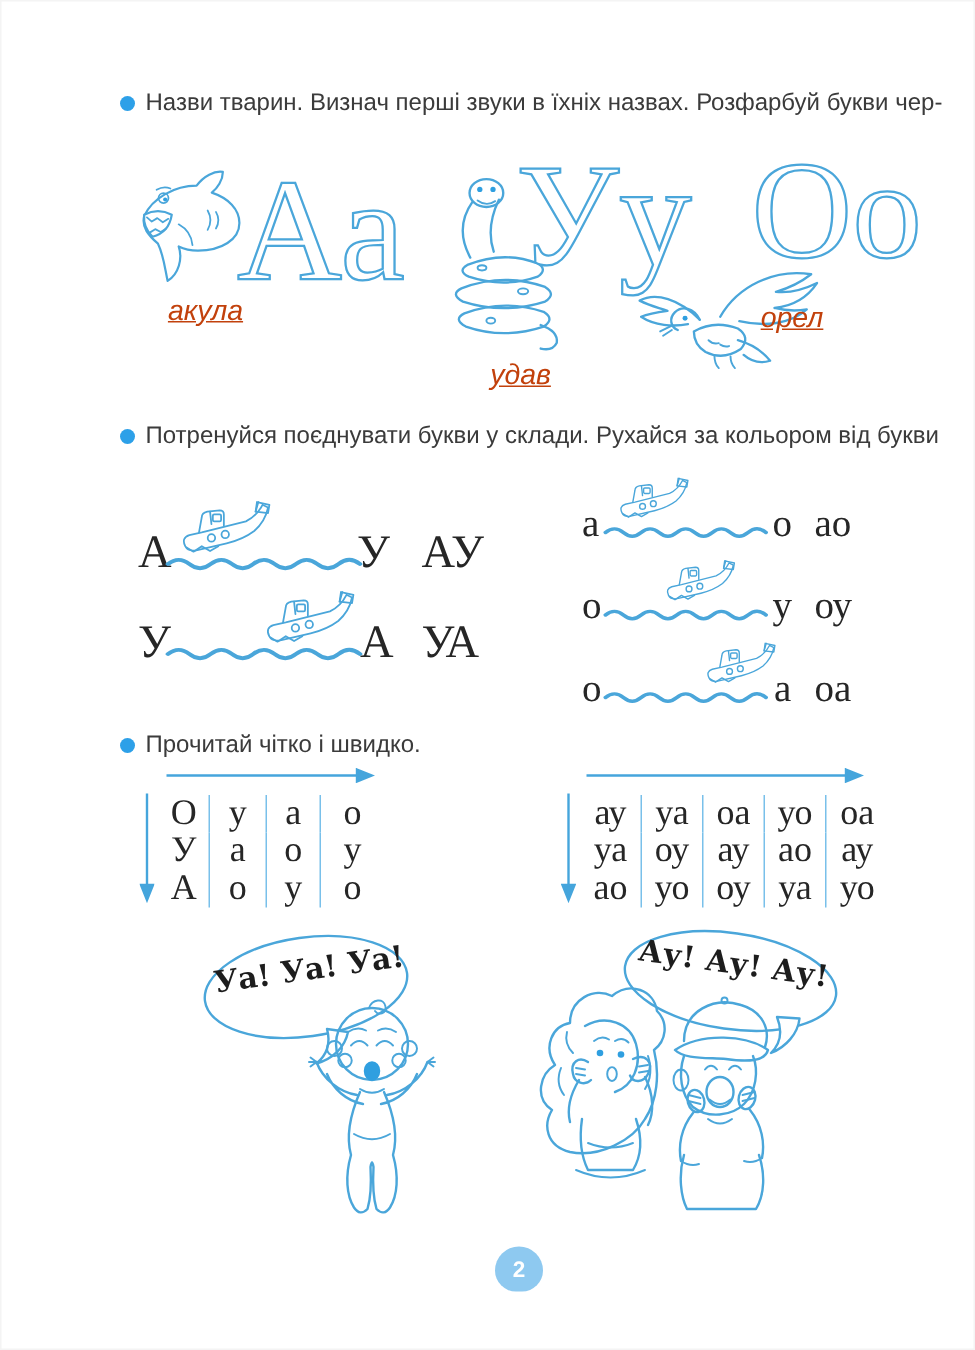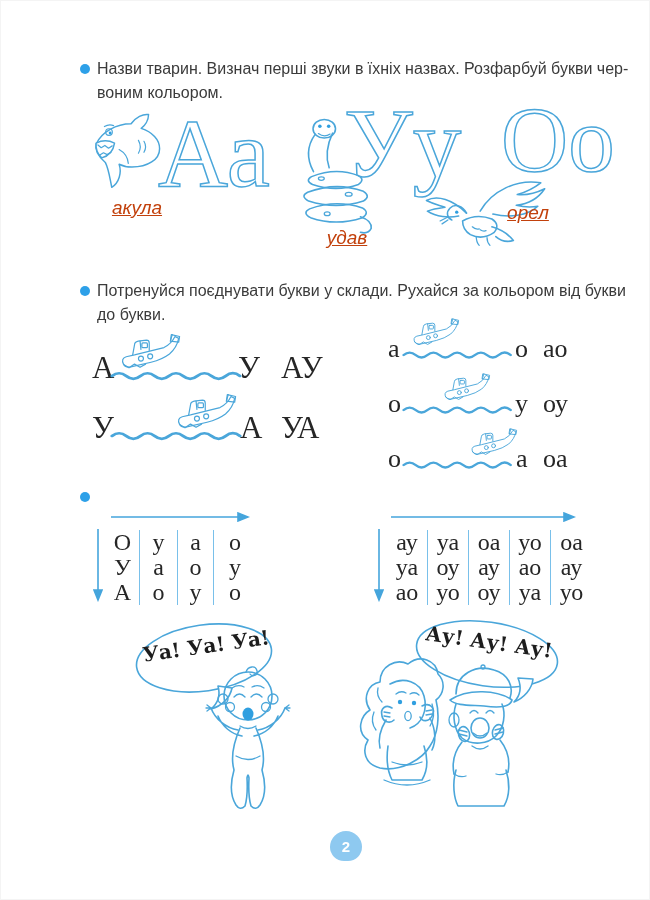--- a/index.html
+++ b/index.html
@@ -59,21 +59,20 @@
       </symbol>
       <symbol id="sym-wave" viewBox="0 0 132 20" preserveAspectRatio="none">
         <path class="stroke" style="stroke-width:3.2" d="M2 10 Q9 3 16 10 T30 10 T44 10 T58 10 T72 10 T86 10 T100 10 T114 10 T128 10"></path>
       </symbol>
     </defs>
   </svg>
 
   <div class="abs bullet" style="left:80px; top:64px"></div>
   <div class="abs task-text" style="left:97px; top:57px; width:500px">
     <span class="ln">Назви тварин. Визнач перші звуки в їхніх назвах. Розфарбуй букви чер-</span>
-    <span class="ln">воним кольором.</span>
   </div>
 
   <svg class="abs" style="left:86px; top:110px" width="92" height="92" viewBox="0 0 100 100">
     <path class="stroke" d="M11 37 C17 24 33 15 49 15 C54 8 62 4 68 5 C68 11 64 17 60 20 C72 24 80 32 80 42 C80 54 67 62 50 62 C45 62 40 61 36 59 C39 68 36 79 28 84 C26 75 25 65 21 57 C14 51 9 45 11 37 Z"></path>
     <path class="stroke whitefill" d="M11 36 Q21 31 31 36 Q29 49 17 52 Q10 45 11 36 Z"></path>
     <path class="stroke thin" d="M13 38 l3.5 3 l4 -2.5 l4 3 l4 -2.5"></path>
     <path class="stroke thin" d="M15 49 l4 -2.5 l4 2 l4 -2.5"></path>
     <circle class="stroke thin" cx="25" cy="24" r="3.6"></circle>
     <circle class="fillblue" cx="26.2" cy="25" r="1.5"></circle>
     <path class="stroke thin" d="M20 18 q5 -3 10 -1"></path>
@@ -93,21 +92,21 @@
     <path class="stroke thin" d="M27 18 q6 4.5 12 0.5"></path>
     <path class="stroke" d="M23.5 19 C15 31 15 44 22 57 M41.5 17.5 C36 29 34 41 38 53"></path>
     <path class="stroke" d="M20 62 Q45 52 68 61 Q75 65 68 70 Q45 78 21 70 Q13 66 20 62 Z"></path>
     <path class="stroke" d="M16 78 Q45 67 73 77 Q81 82 73 87 Q45 96 17 87 Q8 82 16 78 Z"></path>
     <path class="stroke" d="M18 95 Q45 85 72 94 Q80 99 72 104 Q45 113 19 104 Q10 99 18 95 Z"></path>
     <path class="stroke" d="M70 103 Q82 107 81 115 Q78 121 70 119"></path>
     <ellipse class="stroke thin" cx="30" cy="64" rx="3" ry="1.8"></ellipse>
     <ellipse class="stroke thin" cx="58" cy="80" rx="3.5" ry="2"></ellipse>
     <ellipse class="stroke thin" cx="36" cy="100" rx="3" ry="2"></ellipse>
   </svg>
-  <div class="abs lbl" style="left:317px; top:227px; width:60px">удав</div>
+  <div class="abs lbl" style="left:317px; top:240px; width:60px">удав</div>
 
   <svg class="abs" style="left:338px; top:90px" width="140" height="122" viewBox="0 0 140 122">
     <text x="6" y="86" font-size="97" font-family="Liberation Serif, serif" fill="#ffffff" stroke="#4aa6da" stroke-width="1.5">Уу</text>
   </svg>
 
   <svg class="abs" style="left:420px; top:176px" width="135" height="86" viewBox="0 0 135 88">
     <path class="stroke" d="M60 36 C72 15 97 3 122 7 C113 14 105 17 98 19 M98 19 C108 20 118 17 126 13 C118 25 106 29 97 30 M97 30 C105 32 113 32 119 31 C108 41 90 43 73 39"></path>
     <path class="stroke" d="M46 38 C32 24 16 19 5 25 C13 29 19 30 24 32 M24 32 C17 33 11 34 6 36 C15 42 28 43 38 41"></path>
     <path class="stroke" d="M46 38 C42 30 34 28 29 33 C25 37 26 43 31 45"></path>
     <path class="stroke thin" d="M27 42 L19 46 M27 45 L21 49"></path>
@@ -119,21 +118,20 @@
   </svg>
   <div class="abs lbl" style="left:504px; top:202px; width:48px">орел</div>
 
   <svg class="abs" style="left:497px; top:86px" width="145" height="115" viewBox="0 0 145 115">
     <text x="4" y="85" font-size="93" font-family="Liberation Serif, serif" fill="#ffffff" stroke="#4aa6da" stroke-width="1.5">Оо</text>
   </svg>
 
   <div class="abs bullet" style="left:80px; top:286px"></div>
   <div class="abs task-text" style="left:97px; top:279px; width:500px">
     <span class="ln">Потренуйся поєднувати букви у склади. Рухайся за кольором від букви</span>
-    <span class="ln">до букви.</span>
   </div>
 
   <span class="abs serif big30" style="left:92px; top:352px">А</span>
   <svg class="abs" style="left:114px; top:331px" width="76" height="46" viewBox="0 0 78 50">
       <use href="#sym-boat"></use>
     </svg>
   <svg class="abs" style="left:110px; top:368px" width="134" height="16" viewBox="0 0 132 20" preserveAspectRatio="none">
       <use href="#sym-wave"></use>
     </svg>
   <span class="abs serif big30" style="left:238px; top:352px">У</span>
@@ -173,20 +171,23 @@
   <svg class="abs" style="left:464px; top:426px" width="62" height="36" viewBox="0 0 78 50">
       <use href="#sym-boat"></use>
     </svg>
   <svg class="abs" style="left:402px; top:458px" width="112" height="14" viewBox="0 0 132 20" preserveAspectRatio="none">
       <use href="#sym-wave"></use>
     </svg>
   <span class="abs serif mid26" style="left:516px; top:446px">а</span>
   <span class="abs serif mid26" style="left:543px; top:446px">оа</span>
 
   <div class="abs bullet" style="left:80px; top:492px"></div>
+  <div class="abs task-text" style="left:97px; top:485px; width:500px">
+    <span class="ln">Прочитай чітко і швидко.</span>
+  </div>
 
   <svg class="abs" style="left:110px; top:512px" width="140" height="10">
     <line class="arrow" x1="1" y1="5" x2="129" y2="5"></line>
       <polygon class="arrow" points="128,1 138,5 128,9"></polygon>
   </svg>
   <svg class="abs" style="left:93px; top:528px" width="10" height="74">
     <line class="arrow" x1="5" y1="1" x2="5" y2="63"></line>
       <polygon class="arrow" points="1,62 9,62 5,72"></polygon>
   </svg>
 

